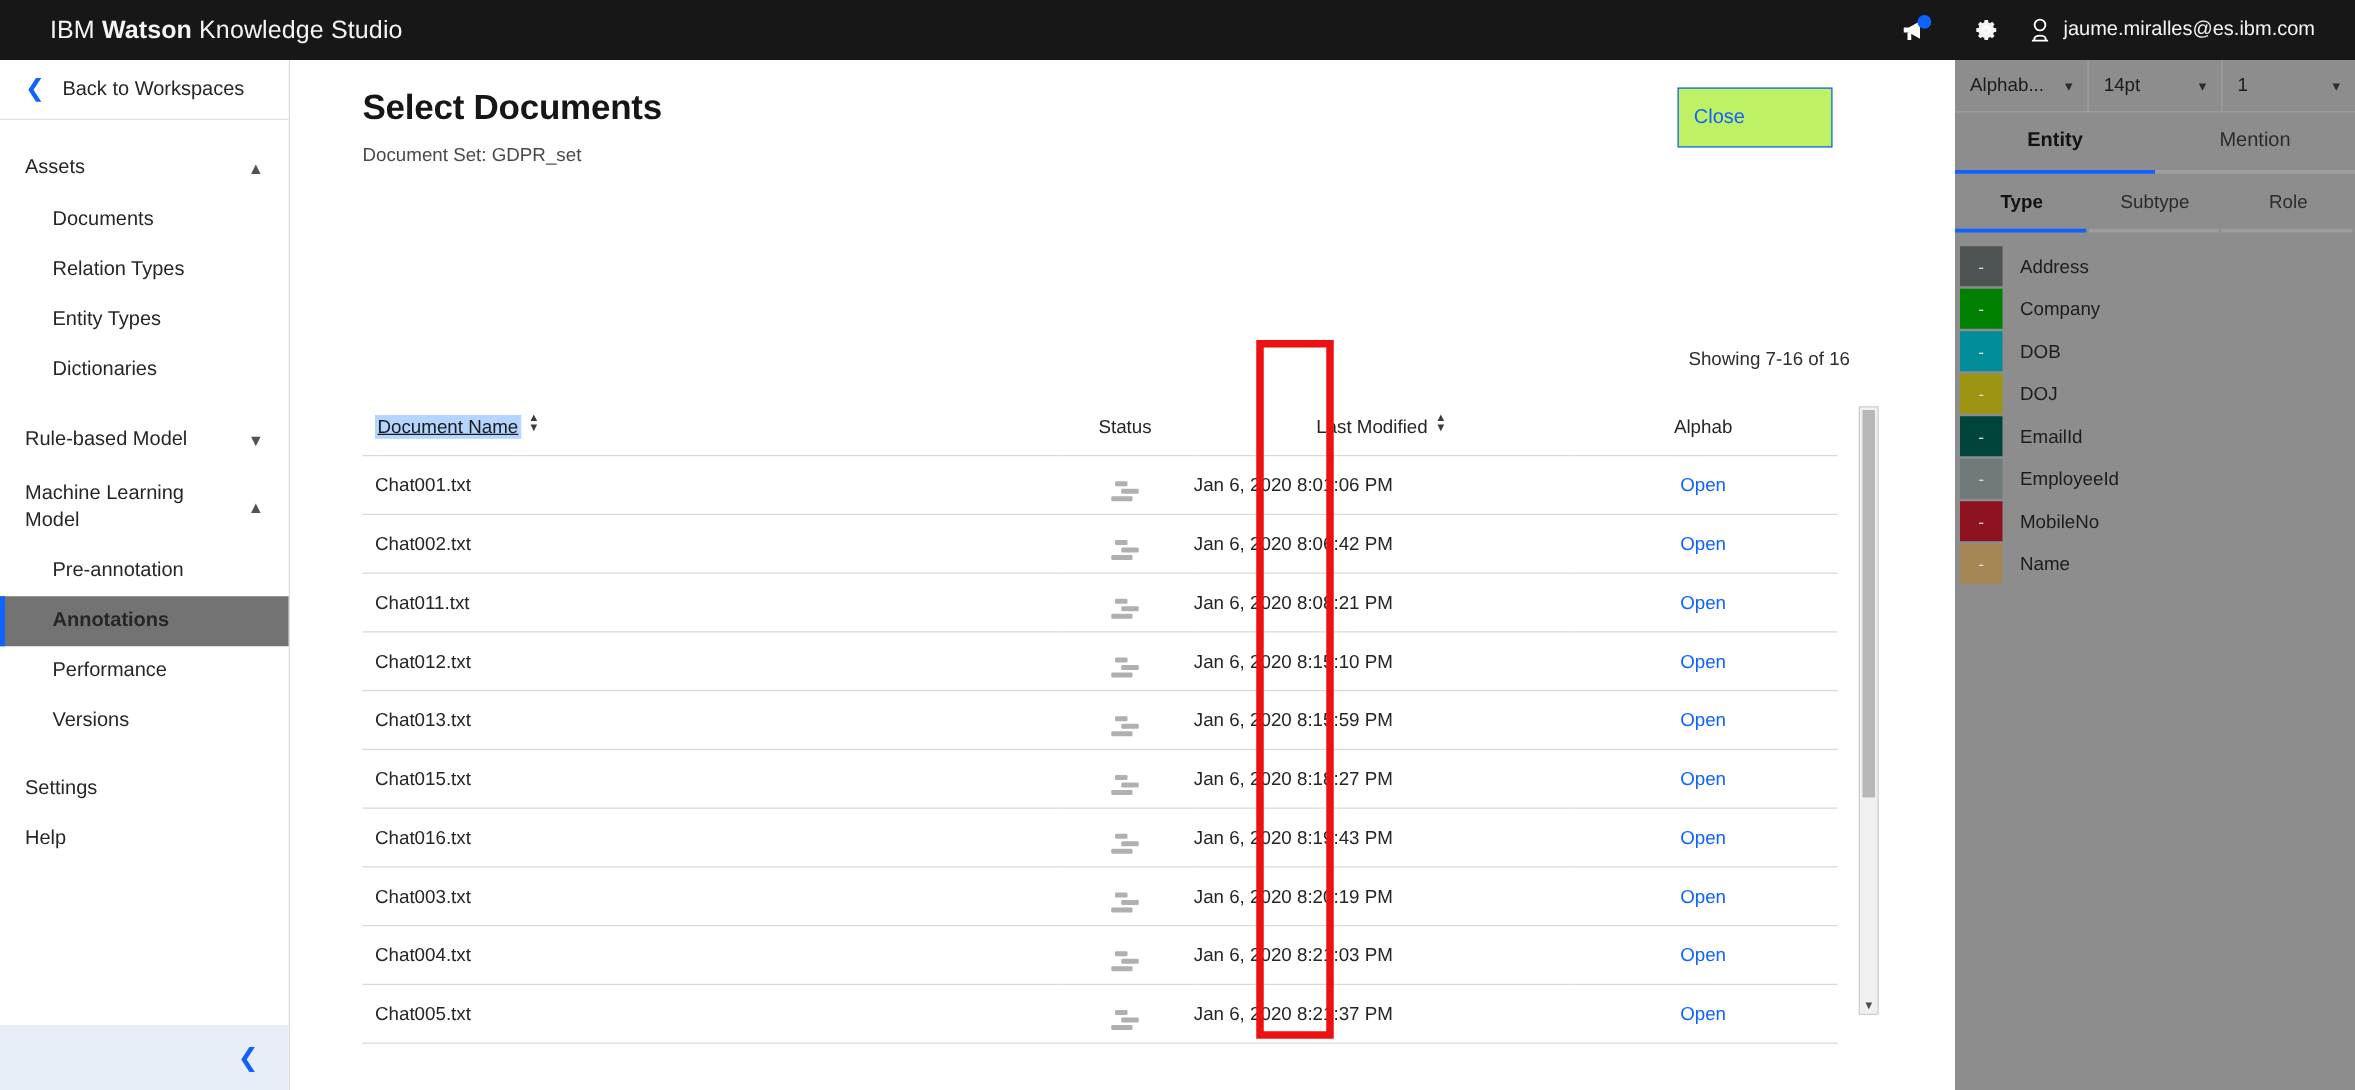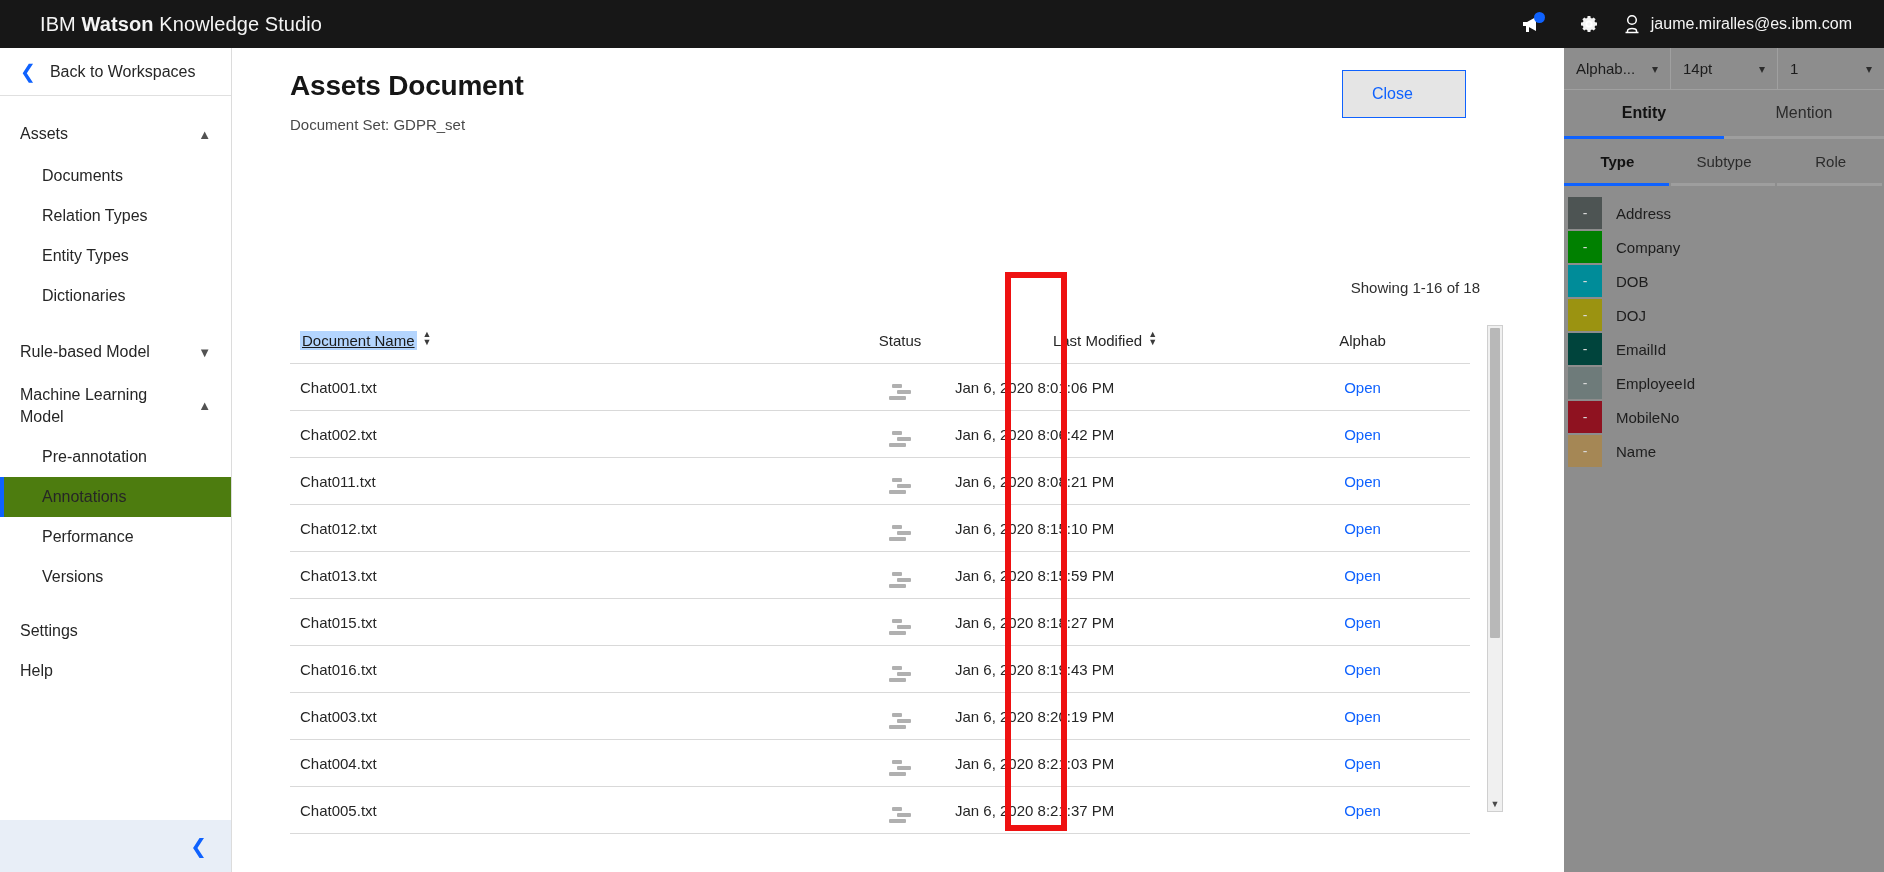--- a/index.html
+++ b/index.html
@@ -59,21 +59,21 @@
     padding: 10px 20px; color: #262626; font-size: 16px; cursor: pointer;
     min-height: 44px;
   }
   .nav-group .lbl { line-height: 1.35; }
   .nav-chev { color: #525252; font-size: 13px; margin-left: 8px; flex: 0 0 auto; }
   .nav-item {
     padding: 11px 20px 11px 42px; color: #262626; font-size: 16px;
     cursor: pointer; position: relative;
   }
   .nav-item.active {
-    background: #4d7c0f; font-weight: 400;
+    background: #737373; font-weight: 700;
   }
   .nav-item.active::before {
     content: ""; position: absolute; left: 0; top: 0; bottom: 0; width: 4px;
     background: #0f62fe;
   }
   .nav-plain {
     padding: 11px 20px; color: #262626; font-size: 16px; cursor: pointer;
   }
   .nav-spacer { height: 14px; }
 
@@ -134,22 +134,22 @@
   }
   .modal-head {
     position: relative; padding: 22px 0 0 58px;
   }
   .page-title { font-size: 28px; font-weight: 600; color: #161616; letter-spacing: -.2px; }
   .doc-set { margin-top: 14px; font-size: 15px; color: #4a4a4a; }
 
   .close-btn {
     position: absolute; right: 98px; top: 22px;
     width: 124px; height: 48px; border: 1px solid #0f62fe;
-    background: #e5e5e5; color: #0f62fe; font-size: 16px;
-    display: flex; align-items: center; padding-left: 29px; cursor: pointer;
+    background: #bef264; color: #0f62fe; font-size: 16px;
+    display: flex; align-items: center; padding-left: 12px; cursor: pointer;
     font-family: inherit;
   }
 
   .showing {
     position: absolute; right: 84px; top: 231px;
     font-size: 15px; color: #2f2f2f;
   }
 
   .table-wrap { position: absolute; left: 58px; top: 282px; width: 1215px; }
 
@@ -402,26 +402,26 @@
         <div class="rp-entity">
           <div class="rp-swatch" style="background: rgb(165, 135, 85);">-</div>
           <div class="rp-ename">Name</div>
         </div>
       </div>
   </div>
 
   <div class="main">
 
     <div class="modal-head">
-      <div class="page-title">Assets Document</div>
+      <div class="page-title">Select Documents</div>
       <div class="doc-set">Document Set: GDPR_set</div>
       <button class="close-btn">Close</button>
     </div>
 
-    <div class="showing">Showing 1-16 of 18</div>
+    <div class="showing">Showing 7-16 of 16</div>
 
     <div class="table-wrap">
       <table class="doc-table">
         <thead>
           <tr>
             <th class="th-name">
               <span class="sel-text">Document Name</span><span class="sort-arrows"><i>▲</i><i>▼</i></span>
             </th>
             <th class="th-status">
               <span>Status</span>

